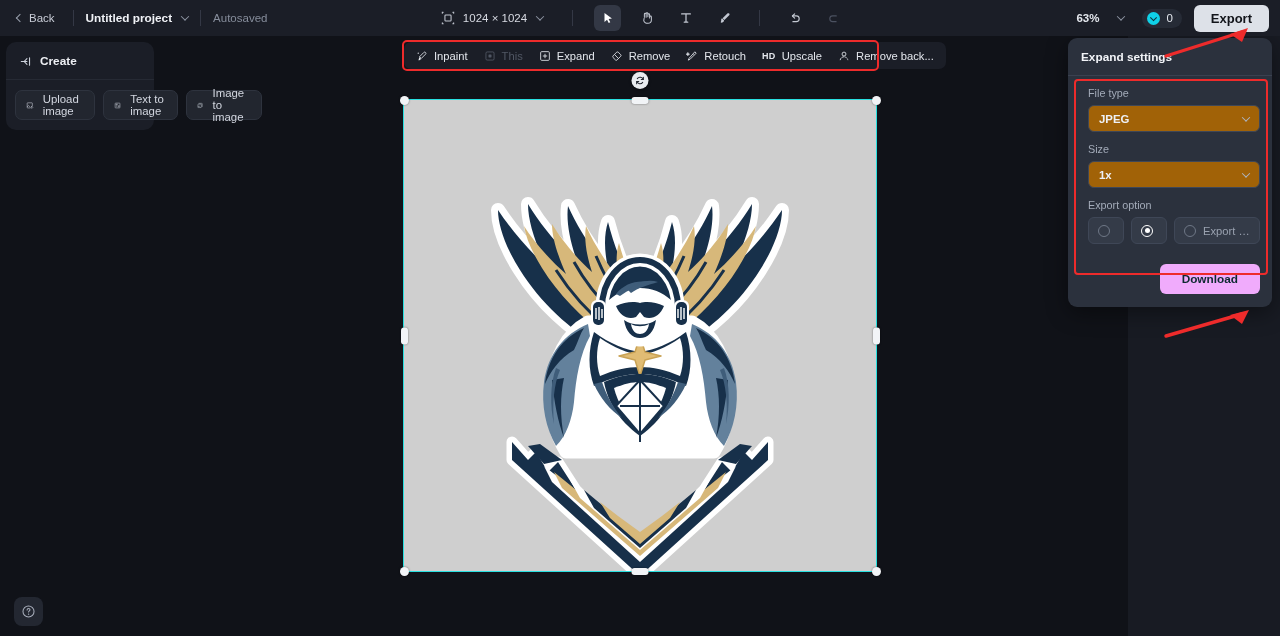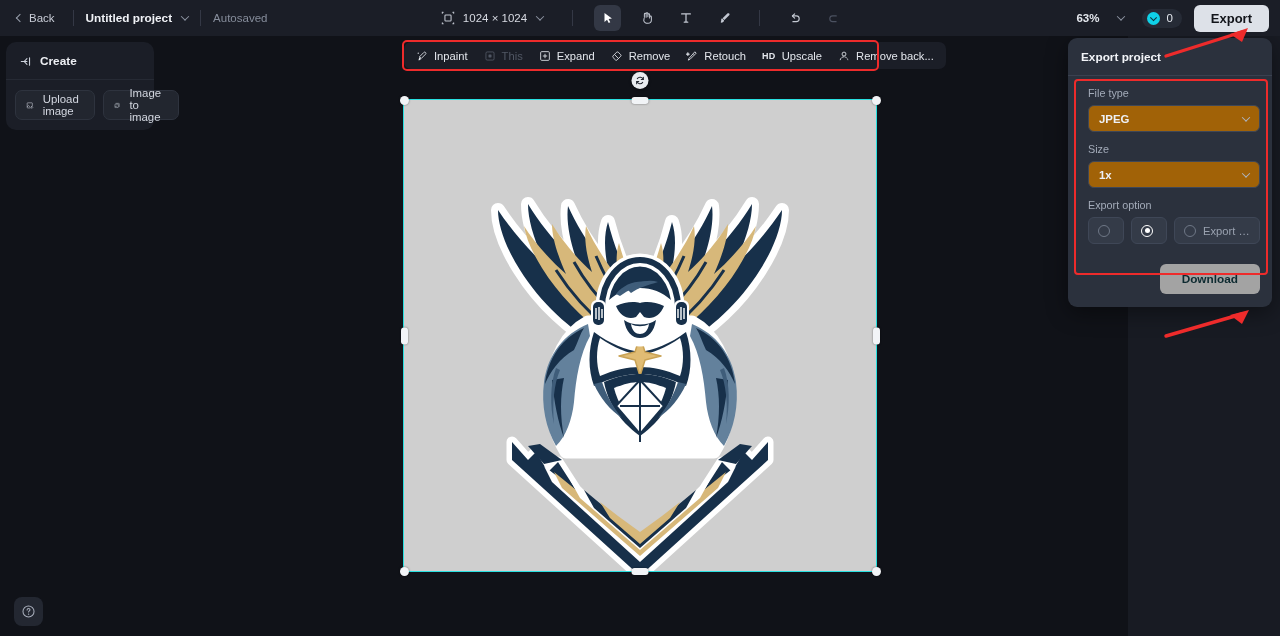--- a/index.html
+++ b/index.html
@@ -181,21 +181,21 @@
   }
   .ep-opt.sel { color: #f3f5f8; }
   .ep-opt.full { flex: 0 0 86px; }
   .ep-opt span { overflow: hidden; text-overflow: ellipsis; white-space: nowrap; }
   .radio { width: 12px; height: 12px; border-radius: 50%; border: 1.4px solid #6e7786; flex: 0 0 auto;
            display: flex; align-items: center; justify-content: center; }
   .radio.on { border-color: #ffffff; }
   .radio.on i { display: block; width: 5px; height: 5px; border-radius: 50%; background: #ffffff; }
   .ep-foot { display: flex; justify-content: flex-end; padding: 8px 12px 13px 12px; }
   .download-btn {
-    background: #a3a3a3; color: #0d2a30; font-size: 11.8px; font-weight: bold;
+    background: #f0abfc; color: #0d2a30; font-size: 11.8px; font-weight: bold;
     border: none; border-radius: 6px; padding: 8px 22px; cursor: pointer; text-align: center;
   }
   .ann-box-export {
     position: absolute; right: 12px; top: 79px; width: 194px; height: 196px;
     border: 2px solid #ee2b2b; border-radius: 4px; pointer-events: none; z-index: 36;
   }
   .arrow { position: absolute; z-index: 50; pointer-events: none; }
 </style>
 </head>
 <body>
@@ -286,20 +286,27 @@
       <span class="sb-head-title">Create</span>
     </div>
     <div class="sb-list">
       <div class="sb-item">
         <svg width="13" height="13" viewBox="0 0 16 16">
           <path d="M13.2 8.4V3.3a.9.9 0 0 0-.9-.9H3.4a.9.9 0 0 0-.9.9v8.9a.9.9 0 0 0 .9.9h5.1" fill="none" stroke="#cfd4de" stroke-width="1.15" stroke-linecap="round"></path>
           <path d="M2.7 10.6 5.4 8l2.7 2.6" fill="none" stroke="#cfd4de" stroke-width="1.15" stroke-linecap="round" stroke-linejoin="round"></path>
           <path d="M12 9.8v4.1M10 11.8l2-2 2 2" fill="none" stroke="#cfd4de" stroke-width="1.15" stroke-linecap="round" stroke-linejoin="round"></path>
         </svg>
         <span>Upload image</span>
+      </div>
+      <div class="sb-item">
+        <svg width="13" height="13" viewBox="0 0 16 16">
+          <rect x="2.6" y="2.6" width="10.8" height="10.8" rx="1.2" fill="none" stroke="#cfd4de" stroke-width="1.15"></rect>
+          <path d="M4.6 5.2h3.2M6.2 5.2v5M9.4 9.1h2.6M10.7 9.1v2.2" fill="none" stroke="#cfd4de" stroke-width="1.1" stroke-linecap="round"></path>
+        </svg>
+        <span>Text to image</span>
       </div>
       <div class="sb-item">
         <svg width="13" height="13" viewBox="0 0 16 16">
           <rect x="2.3" y="4.6" width="8.6" height="8.6" rx="1.1" fill="none" stroke="#cfd4de" stroke-width="1.15"></rect>
           <path d="M5.2 2.6h7a1 1 0 0 1 1 1v7" fill="none" stroke="#cfd4de" stroke-width="1.15" stroke-linecap="round"></path>
           <path d="M2.8 11.2 5.2 8.9l2.3 2.2" fill="none" stroke="#cfd4de" stroke-width="1.1" stroke-linecap="round" stroke-linejoin="round"></path>
         </svg>
         <span>Image to image</span>
       </div>
     </div>
@@ -466,21 +473,21 @@
       <svg width="12" height="12" viewBox="0 0 16 16">
         <circle cx="8" cy="5.4" r="2.6" fill="none" stroke="currentColor" stroke-width="1.15"></circle>
         <path d="M3 13c.6-2.5 2.5-3.9 5-3.9s4.4 1.4 5 3.9" fill="none" stroke="currentColor" stroke-width="1.15" stroke-linecap="round" stroke-dasharray="2.6 1.8"></path>
       </svg>
       <span>Remove back...</span>
     </div>
   </div>
   <div class="ann-box-toolbar"></div>
 
   <div class="export-panel">
-    <div class="ep-title">Export project</div>
+    <div class="ep-title">Expand settings</div>
     <div class="ep-body">
       <div class="ep-label">File type</div>
       <div class="ep-select">
         <span>JPEG</span>
         <span class="ep-sel-chev"></span>
       </div>
       <div class="ep-label">Size</div>
       <div class="ep-select">
         <span>1x</span>
         <span class="ep-sel-chev"></span>

